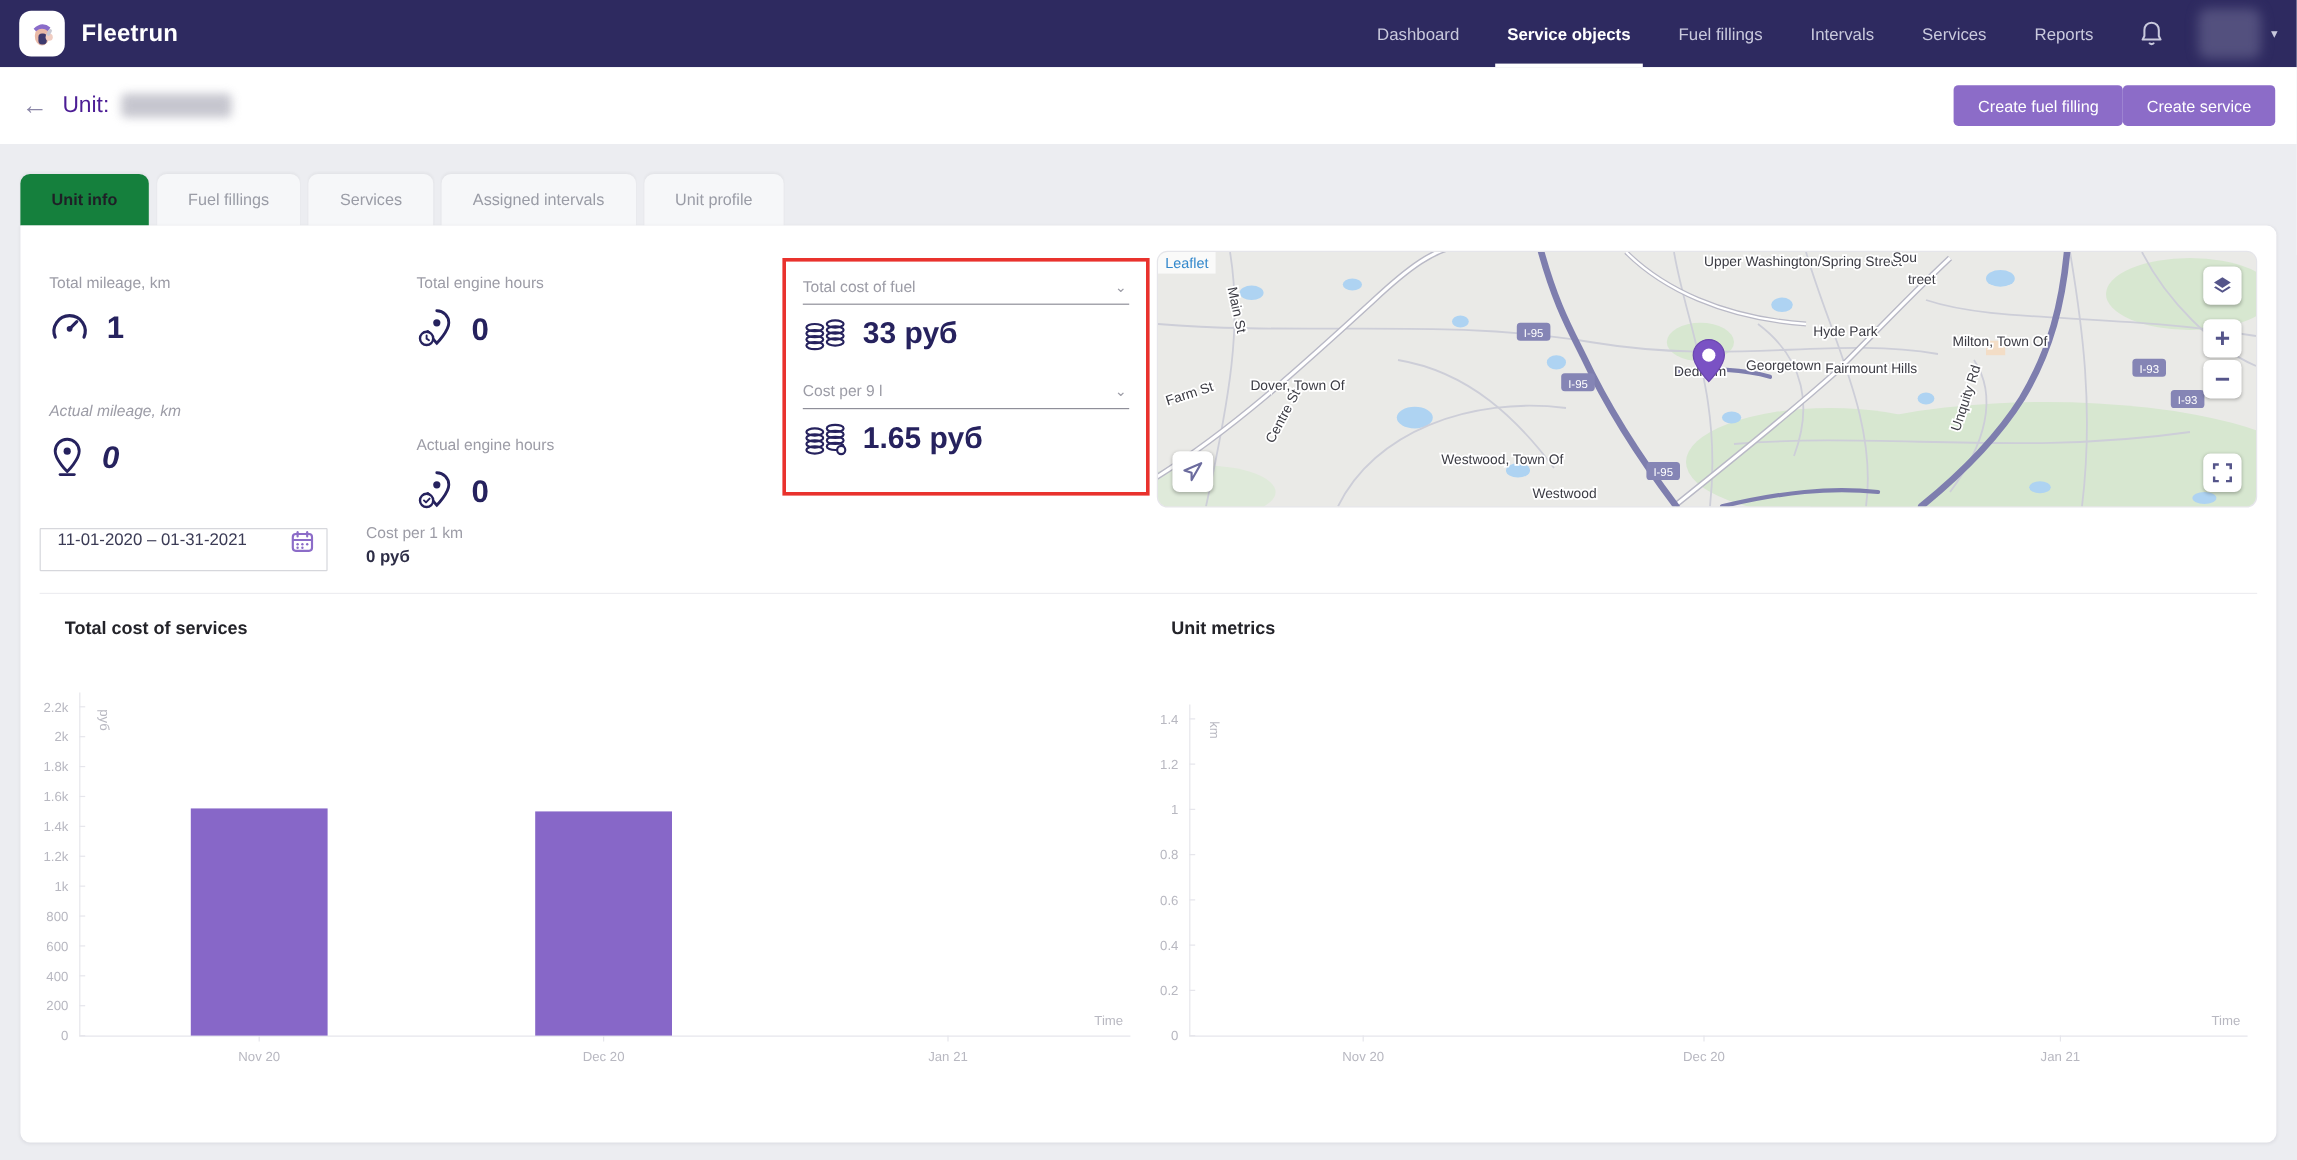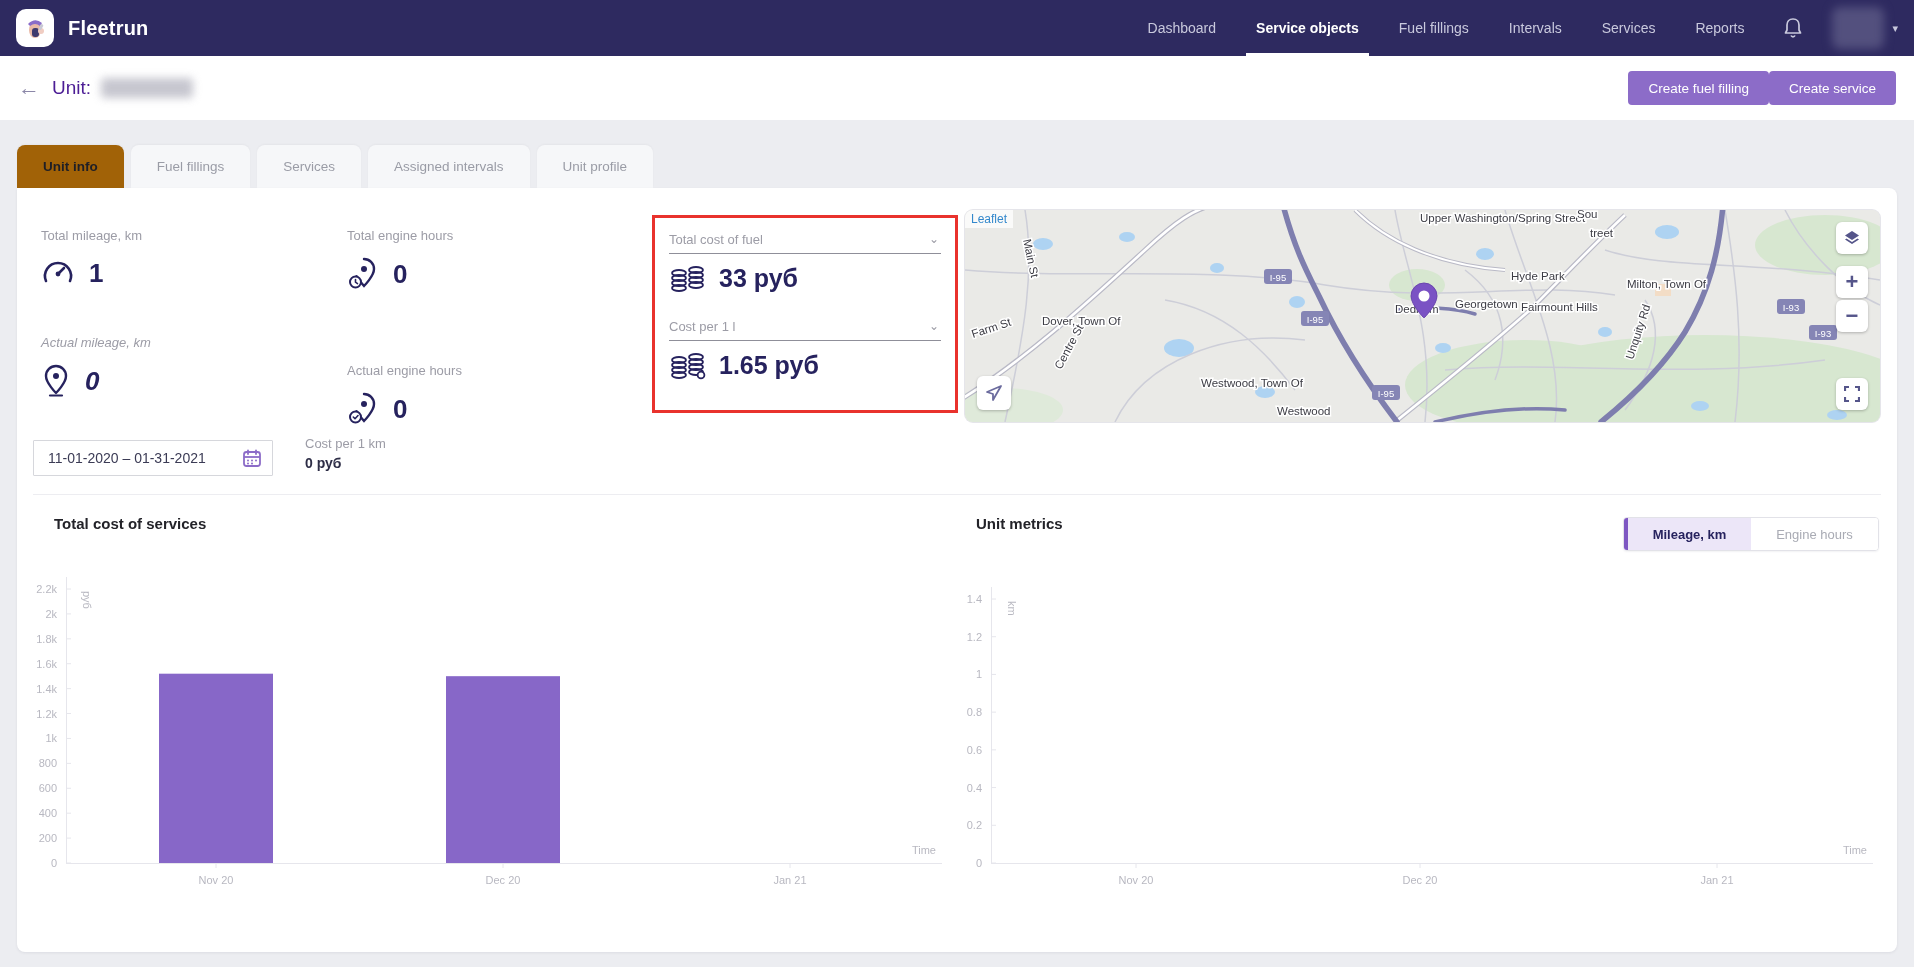--- a/index.html
+++ b/index.html
@@ -25,21 +25,21 @@
   .unit-header { position:absolute; left:0; top:56px; width:100%; height:64px; background:#fff; display:flex; align-items:center; padding:0 18px; }
   .back-arrow { color:#8b87a8; font-size:22px; margin-right:12px; cursor:pointer; }
   .unit-title { font-size:19px; color:#4c1d95; }
   .unit-name-blur { display:inline-block; width:92px; height:20px; margin-left:10px; border-radius:4px; background:#bdbdc7; filter:blur(4px); opacity:.85; }
   .header-buttons { margin-left:auto; display:flex; }
   .btn-purple { background:#8c6cc8; color:#fff; border:none; border-radius:4px; height:34px; padding:0 20px; font-size:13.5px; font-family:inherit; cursor:pointer; }
 
   
   .tabs { position:absolute; left:17px; top:145px; display:flex; gap:7px; }
   .tab { height:43px; display:flex; align-items:center; padding:0 26px; border-radius:8px 8px 0 0; background:rgba(255,255,255,.55); color:#9a9ca6; font-size:13.5px; cursor:pointer; box-shadow:0 -1px 2px rgba(40,40,60,.04); }
-  .tab.active { background:#a16207; color:#1f1f26; font-weight:bold; }
+  .tab.active { background:#15803d; color:#1f1f26; font-weight:bold; }
 
   
   .card { position:absolute; left:17px; top:188px; width:1880px; height:764px; background:#fff; border-radius:0 8px 8px 8px; box-shadow:0 1px 3px rgba(40,40,60,.08); }
 
   
   .stat { position:absolute; width:280px; }
   .stat-label { font-size:13px; color:#9c9ca6; }
   .stat-value-row { display:flex; align-items:center; gap:14px; margin-top:14px; }
   .stat-value { font-size:26px; font-weight:bold; color:#26225e; }
 
@@ -56,21 +56,21 @@
   .map svg { display:block; }
   .leaflet-attr { position:absolute; left:0px; top:0px; background:rgba(255,255,255,.75); padding:2px 6px; font-size:12px; color:#3388cc; cursor:pointer; }
   .map-ctrl { position:absolute; background:#fff; border-radius:6px; box-shadow:0 1px 3px rgba(0,0,0,.25); display:flex; align-items:center; justify-content:center; cursor:pointer; color:#55558a; }
   .ctrl-layers { right:12px; top:12px; width:32px; height:32px; }
   .ctrl-zoomin { right:12px; top:56px; width:32px; height:32px; font-size:22px; font-weight:bold; }
   .ctrl-zoomout { right:12px; top:90px; width:32px; height:32px; font-size:22px; font-weight:bold; }
   .ctrl-full { right:12px; bottom:12px; width:32px; height:32px; }
   .ctrl-locate { left:12px; bottom:12px; width:34px; height:34px; }
 
   
-  .date-input { position:absolute; left:16px; top:252px; width:240px; height:36px; border:1px solid #d6d7dc; border-radius:1px; display:flex; align-items:center; padding:0 10px 0 14px; cursor:pointer; background:#fff; }
+  .date-input { position:absolute; left:16px; top:252px; width:240px; height:36px; border:1px solid #d6d7dc; border-radius:1px; display:flex; padding:0 10px 0 14px; cursor:pointer; background:#fff; }
   .date-text { font-size:14px; color:#3b3b55; flex:1; }
   .cost-km { position:absolute; left:288px; top:248px; }
   .cost-km-label { font-size:13px; color:#9c9ca6; }
   .cost-km-value { font-size:14px; color:#2d2d46; margin-top:4px;font-weight:bold; }
   .section-divider { position:absolute; left:16px; right:16px; top:306px; height:1px; background:#ededf1; }
 
   
   .chart-title { position:absolute; font-size:15px; font-weight:bold; color:#232329; }
   .chart-svg { position:absolute; }
   .metric-toggle { position:absolute; left:1606px; top:329px; display:flex; border:1px solid #e2e2e8; border-radius:4px; overflow:hidden; height:34px; box-shadow:0 1px 2px rgba(40,40,60,.06); }
@@ -199,21 +199,21 @@
               <ellipse cx="10" cy="23" rx="7" ry="3"></ellipse>
             <ellipse cx="27" cy="5" rx="7" ry="3"></ellipse>
               <ellipse cx="27" cy="10" rx="7" ry="3"></ellipse>
               <ellipse cx="27" cy="15" rx="7" ry="3"></ellipse>
               <ellipse cx="27" cy="20" rx="7" ry="3"></ellipse>
           </g>
         </svg>
         <span class="fuel-value">33 руб</span>
       </div>
       <div class="fuel-select">
-        <span class="fuel-select-label">Cost per 1 l</span>
+        <span class="fuel-select-label">Cost per 9 l</span>
         <span class="chev-down">⌄</span>
       </div>
       <div class="fuel-value-row">
         <svg width="38" height="28" viewBox="0 0 38 28">
           <g fill="none" stroke="#26225e" stroke-width="1.8">
             <ellipse cx="10" cy="8" rx="7" ry="3"></ellipse>
               <ellipse cx="10" cy="13" rx="7" ry="3"></ellipse>
               <ellipse cx="10" cy="18" rx="7" ry="3"></ellipse>
               <ellipse cx="10" cy="23" rx="7" ry="3"></ellipse>
             <ellipse cx="27" cy="5" rx="7" ry="3"></ellipse>
@@ -362,24 +362,20 @@
     </div>
     <div class="cost-km">
       <div class="cost-km-label">Cost per 1 km</div>
       <div class="cost-km-value">0 руб</div>
     </div>
     <div class="section-divider"></div>
 
     <div class="chart-title" style="left:37px; top:327px;">Total cost of services</div>
     <div class="chart-title" style="left:959px; top:327px;">Unit metrics</div>
 
-    <div class="metric-toggle">
-      <div class="metric-seg active">Mileage, km</div>
-      <div class="metric-seg">Engine hours</div>
-    </div>
 
     <svg id="chart-left" class="chart-svg" style="left:13px; top:372px;" width="930" height="335">
         <line x1="36" y1="303.5" x2="912" y2="303.5" stroke="#e6e6ec"></line>
         <line x1="36.5" y1="17" x2="36.5" y2="303" stroke="#e6e6ec"></line>
         <line x1="36" y1="303" x2="41" y2="303" stroke="#e6e6ec"></line>
         <text x="27" y="307" text-anchor="end" fill="#b8b8c1" font-size="11" font-family="Liberation Sans, sans-serif">0</text>
         <line x1="36" y1="278.09090909090907" x2="41" y2="278.09090909090907" stroke="#e6e6ec"></line>
         <text x="27" y="282.09090909090907" text-anchor="end" fill="#b8b8c1" font-size="11" font-family="Liberation Sans, sans-serif">200</text>
         <line x1="36" y1="253.1818181818182" x2="41" y2="253.1818181818182" stroke="#e6e6ec"></line>
         <text x="27" y="257.1818181818182" text-anchor="end" fill="#b8b8c1" font-size="11" font-family="Liberation Sans, sans-serif">400</text>

